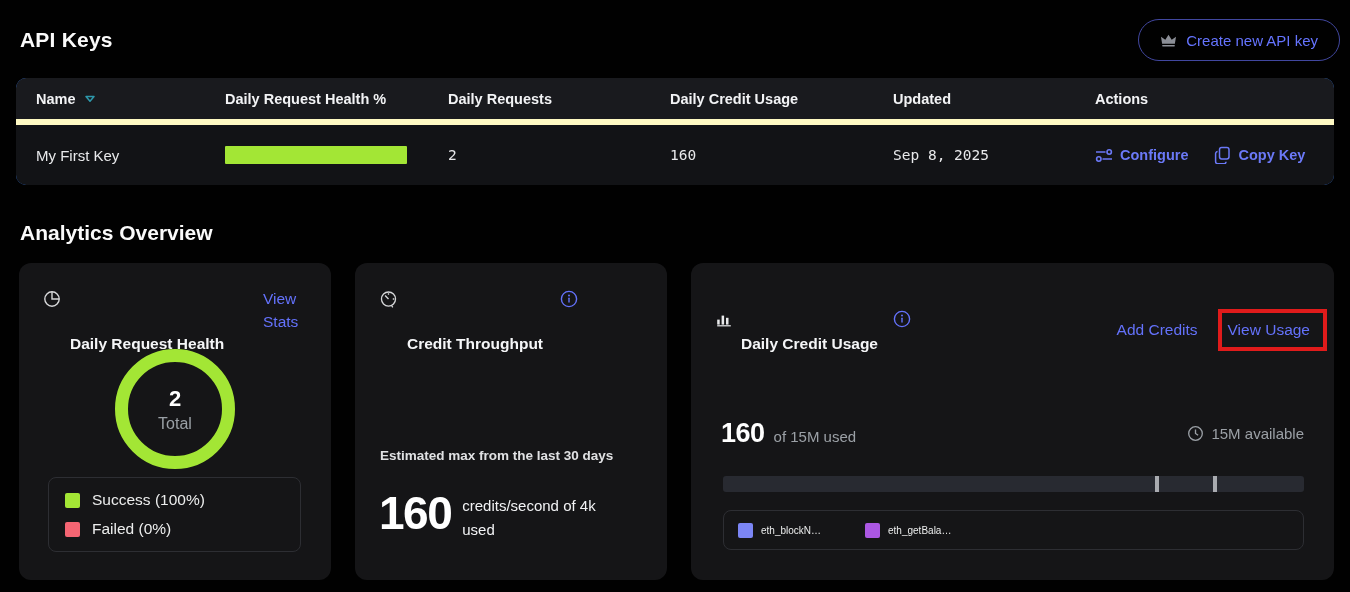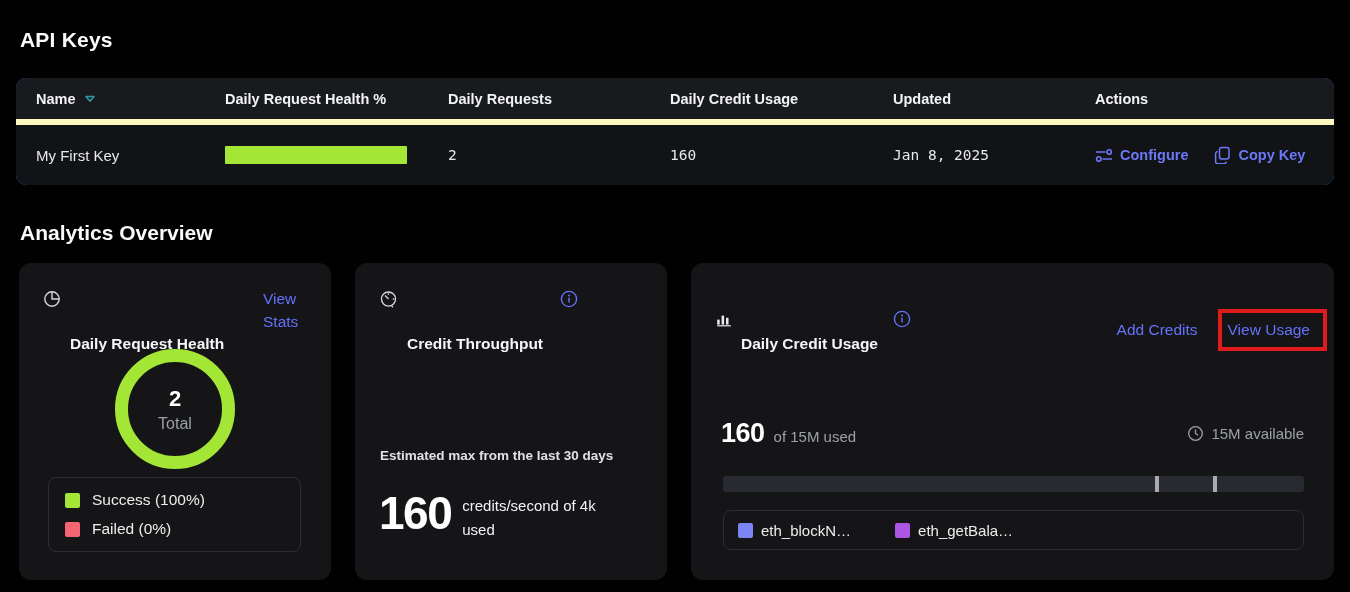--- a/index.html
+++ b/index.html
@@ -67,29 +67,38 @@
   .usage-value { font-size:27px; font-weight:700; color:#fff; letter-spacing:-.5px; }
   .usage-suffix { font-size:15px; color:#9ba0a6; }
   .usage-right { display:flex; align-items:center; gap:7px; font-size:15px; color:#9ba0a6; }
   .progress { position:absolute; top:213px; left:32px; right:30px; height:16px;
               background:#282a31; border-radius:3px; }
   .tick { position:absolute; top:0; width:4px; height:16px; background:#a9abb0; }
   .tick-1 { left:74.4%; } .tick-2 { left:84.4%; }
   .legend-row { position:absolute; top:247px; left:32px; right:30px; height:40px;
                 border:1px solid #2d2e33; border-radius:8px; display:flex;
                 align-items:center; padding:0 14px; gap:44px; }
-  .legend-row .legend-item { font-size:15px; gap:8px;text-align:right; }
+  .legend-row .legend-item { font-size:10px; gap:8px;text-align:right; }
 </style>
 </head>
 <body>
 
 <div>
 
   <div class="topbar">
     <h1 class="page-title">API Keys</h1>
+    <button class="create-btn">
+      <span style="display:inline-flex;">
+        <svg width="17" height="15" viewBox="0 0 24 20">
+            <path d="M3 14.5h18L22.6 4.6l-6.1 4.3L12 1.8 7.5 8.9 1.4 4.6 3 14.5z" fill="#8b8e96"></path>
+            <rect x="3" y="16.4" width="18" height="1.9" rx=".9" fill="#8b8e96"></rect>
+          </svg>
+      </span>
+      <span>Create new API key</span>
+    </button>
   </div>
 
   <div class="table-wrap">
     <div class="thead">
       <div class="th">
         <span>Name</span>
         <span style="display:inline-flex;">
           <svg width="12" height="8" viewBox="0 0 12 8">
               <path d="M2 1.5h8L6 6.3z" fill="none" stroke="#2e98ab" stroke-width="1.5" stroke-linejoin="round"></path>
             </svg>
@@ -103,21 +112,21 @@
     </div>
     <div class="trow">
       <div>My First Key</div>
       <div>
         <div class="health-track">
           <div class="health-fill" style="width: 100%; background: rgb(163, 230, 53);"></div>
         </div>
       </div>
       <div class="mono">2</div>
       <div class="mono">160</div>
-      <div class="mono">Jan 8, 2025</div>
+      <div class="mono">Sep 8, 2025</div>
       <div class="actions">
         <span class="action-link">
           <span style="display:inline-flex;">
             <svg width="18" height="15" viewBox="0 0 18 15" fill="none" stroke="#6b79f7" stroke-width="1.6">
                 <line x1="1" y1="4" x2="10.5" y2="4"></line>
                 <circle cx="14.2" cy="4" r="2.2"></circle>
                 <line x1="7.5" y1="11" x2="17" y2="11"></line>
                 <circle cx="3.8" cy="11" r="2.2"></circle>
               </svg>
           </span>

